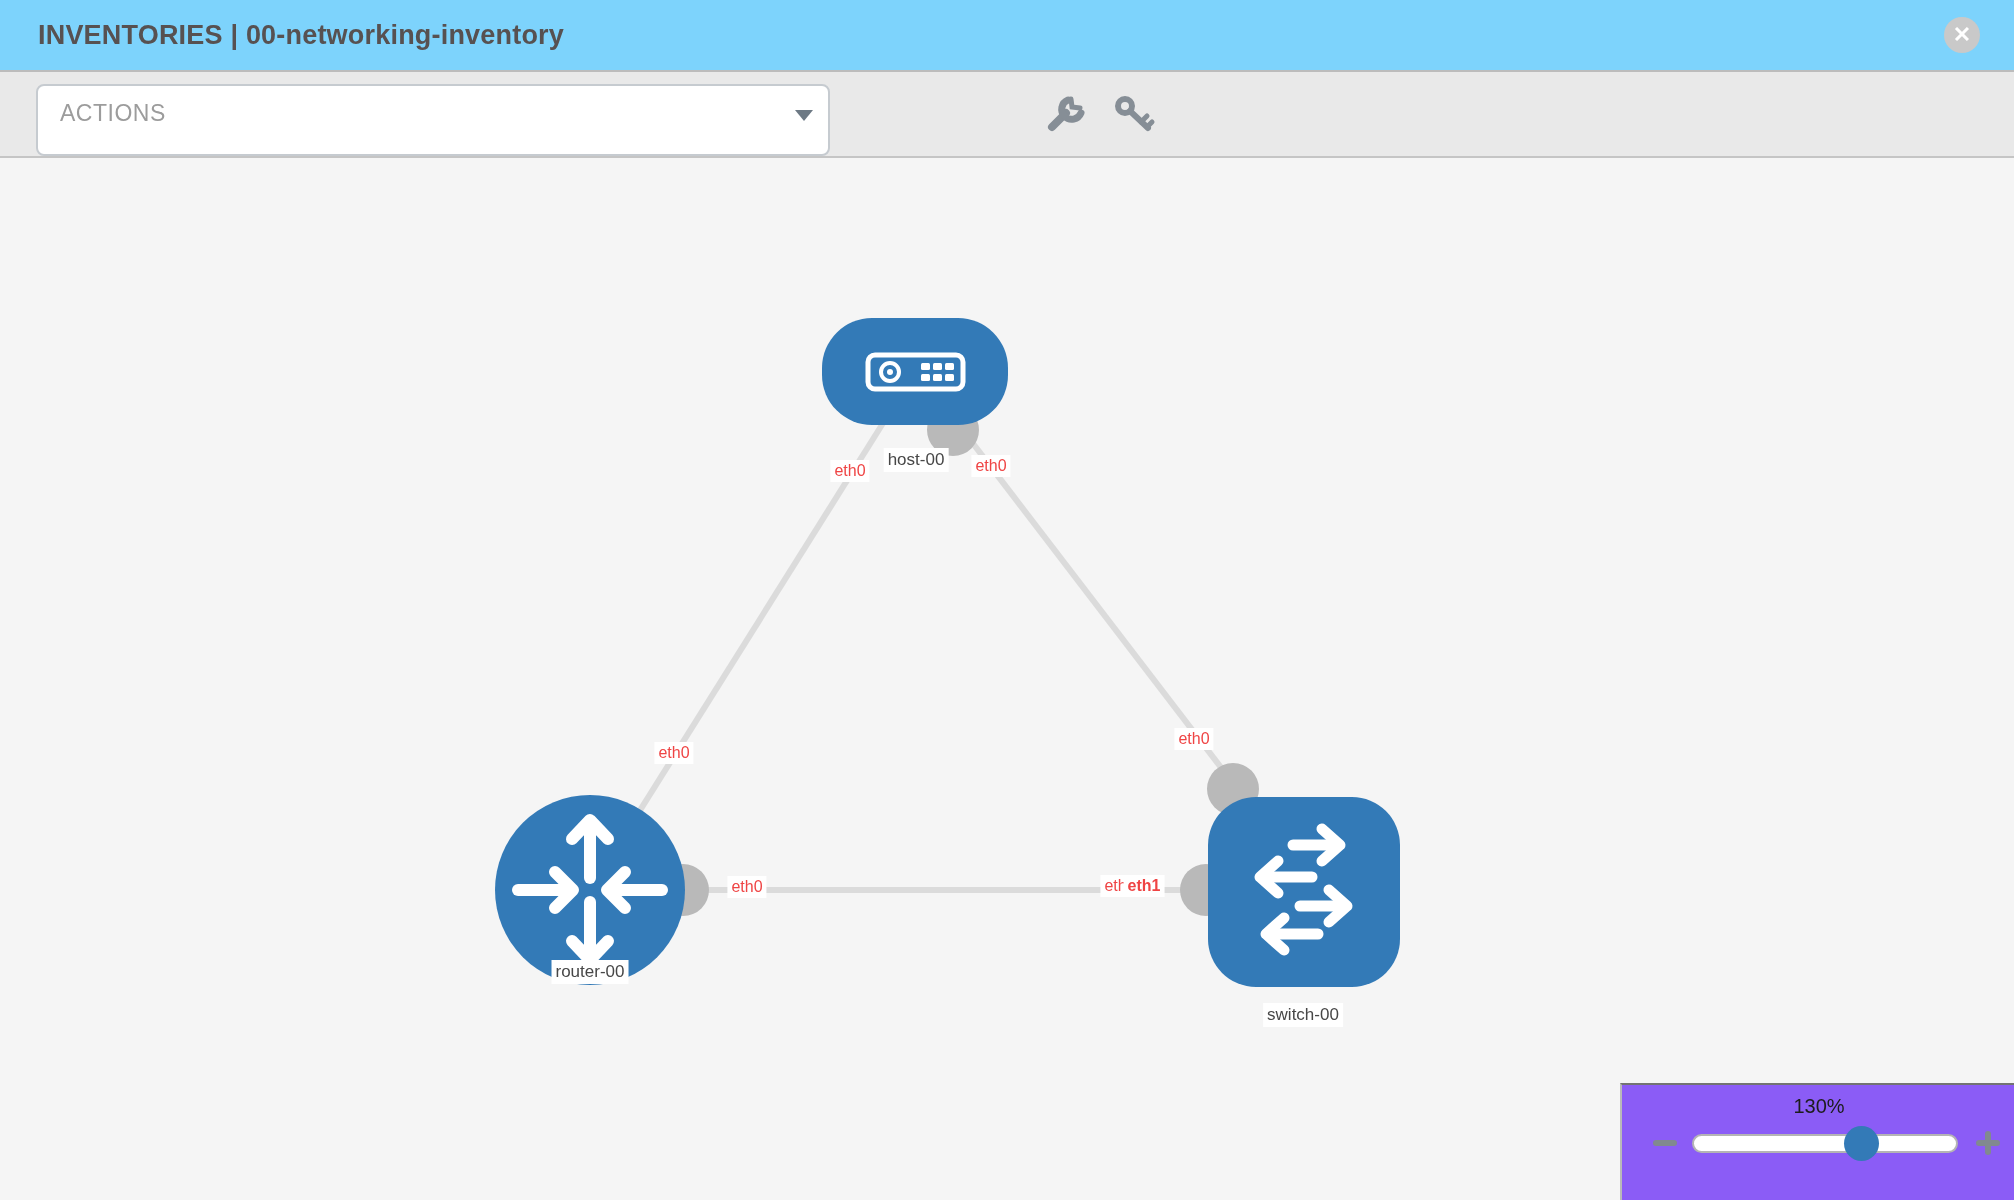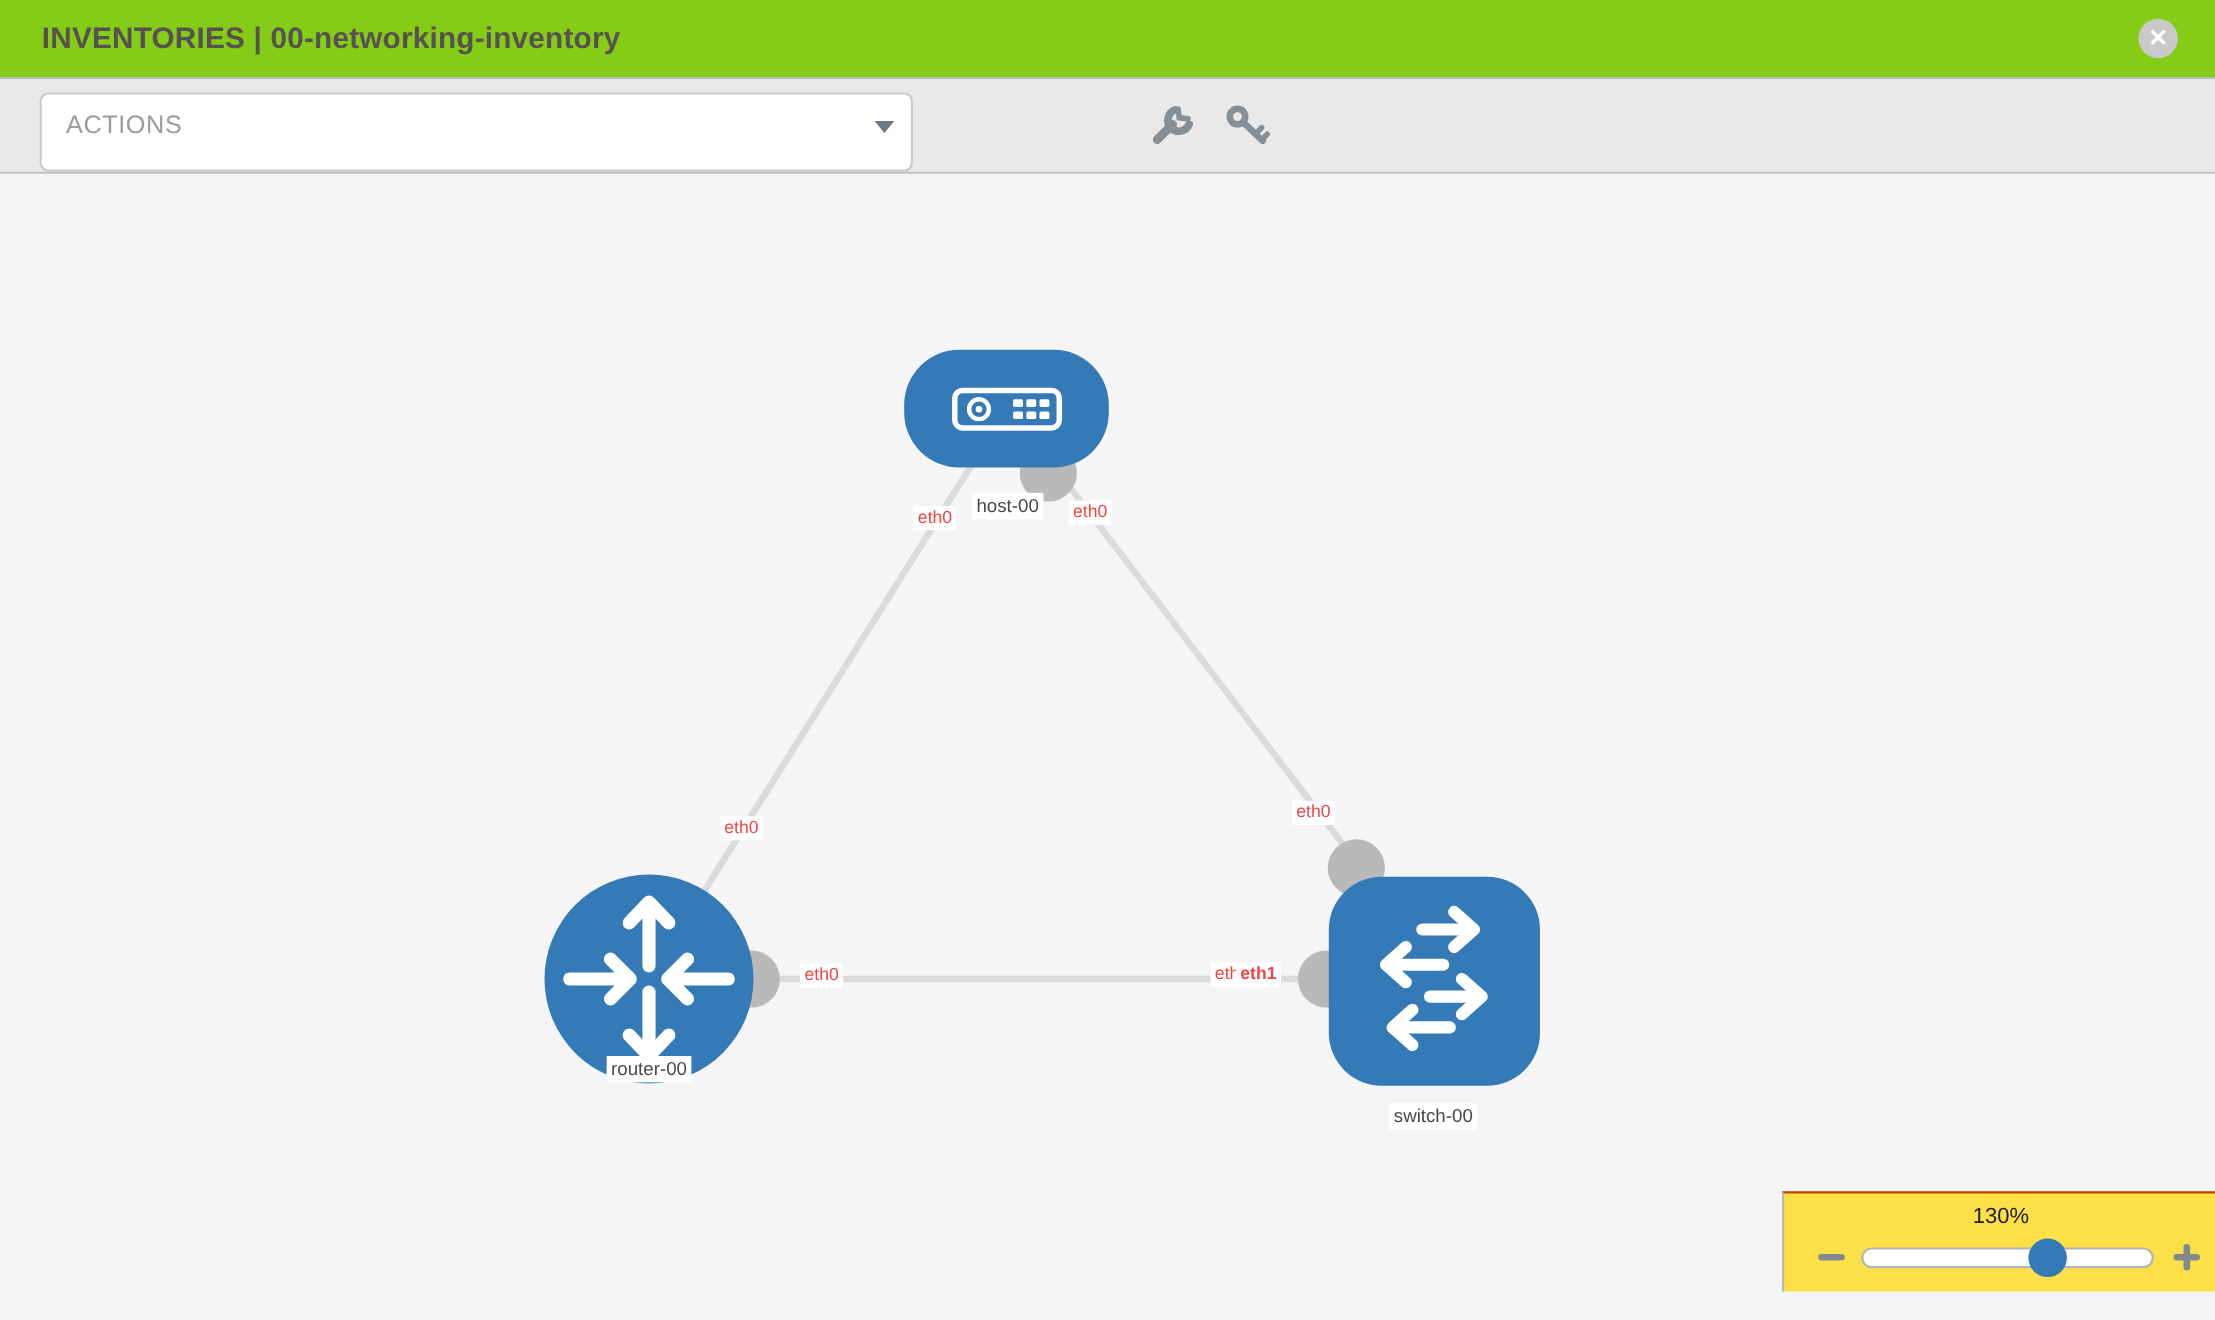--- a/index.html
+++ b/index.html
@@ -1,21 +1,21 @@
 <!DOCTYPE html>
 <html><head>
 <meta charset="utf-8">
 <style>
   * { margin:0; padding:0; box-sizing:border-box; }
   html,body { width:2014px; height:1200px; overflow:hidden;
               font-family:"Liberation Sans", sans-serif; background:#f5f5f5; }
 
   
   .header { position:absolute; top:0; left:0; width:2014px; height:72px;
-            background:#84cc16; border-bottom:2px solid #bcbcbc; z-index:5; }
+            background:#7dd3fc; border-bottom:2px solid #bcbcbc; z-index:5; }
   .header-title { position:absolute; left:38px; top:20px; font-size:27px;
                   font-weight:bold; color:#575151; letter-spacing:0.2px; }
   .close-btn { position:absolute; left:1944px; top:17px; width:36px; height:36px;
                border-radius:50%; background:#c9c9c9; cursor:pointer; }
   .close-btn span { position:absolute; left:0; top:0; width:36px; height:36px;
                     color:#ffffff; font-size:22px; font-weight:bold; line-height:36px;
                     text-align:center; }
 
   
   .toolbar { position:absolute; top:72px; left:0; width:2014px; height:86px;
@@ -34,23 +34,23 @@
 
   
   .canvas-svg { position:absolute; top:0; left:0; z-index:1; }
 
   .chip { position:absolute; transform:translate(-50%,-50%); background:#ffffff;
           color:#ef4444; white-space:nowrap; z-index:2; padding:2px 4px; }
   .chip.node-label { font-size:17px; color:#474747; }
   .chip.if-label   { font-size:16px; }
 
   
-  .zoom-panel { position:absolute; left:1620px; top:1083px; width:394px; height:91px;
-                background:#fde047; border-left:2px solid #b9b9b9;
-                border-top:2px solid #c2410c; z-index:6; }
+  .zoom-panel { position:absolute; left:1620px; top:1083px; width:394px; height:117px;
+                background:#8b5cf6; border-left:2px solid #b9b9b9;
+                border-top:2px solid #737373; z-index:6; }
   .zoom-level { position:absolute; left:0; top:10px; width:394px; text-align:center;
                 font-size:20px; color:#1c1c1c; }
   .zoom-minus { position:absolute; left:1653px; top:1140px; width:24px; height:6px;
                 background:#81898f; border-radius:3px; cursor:pointer; z-index:7; }
   .zoom-plus  { position:absolute; left:1976px; top:1129px; width:24px; height:28px;
                 cursor:pointer; z-index:7; }
   .zoom-plus:before { content:""; position:absolute; left:0; top:11px; width:24px;
                       height:6px; background:#81898f; border-radius:3px; }
   .zoom-plus:after  { content:""; position:absolute; left:9px; top:2px; width:6px;
                       height:24px; background:#81898f; border-radius:3px; }

